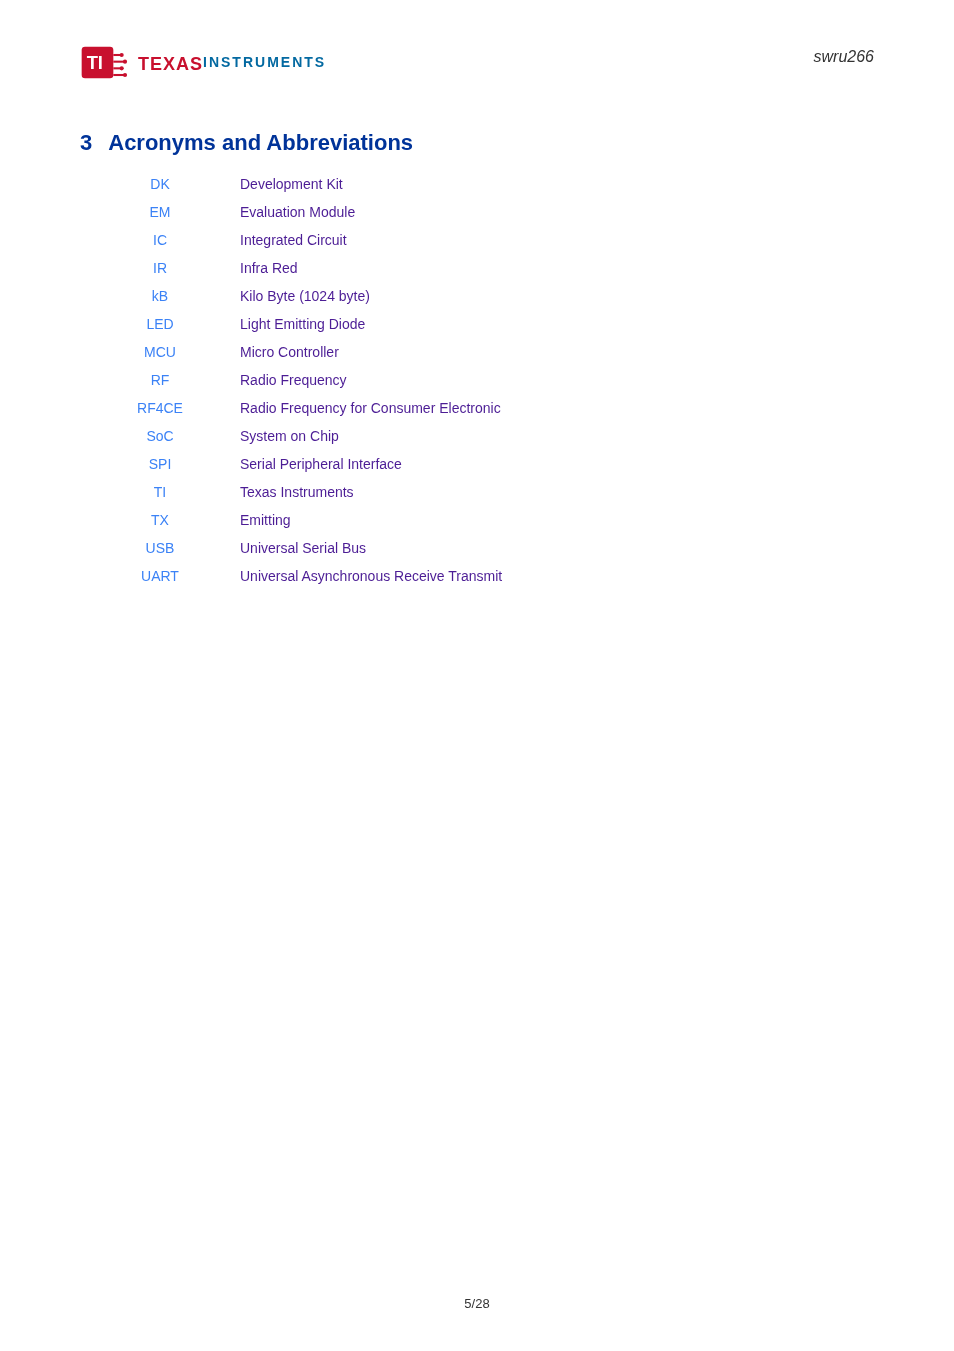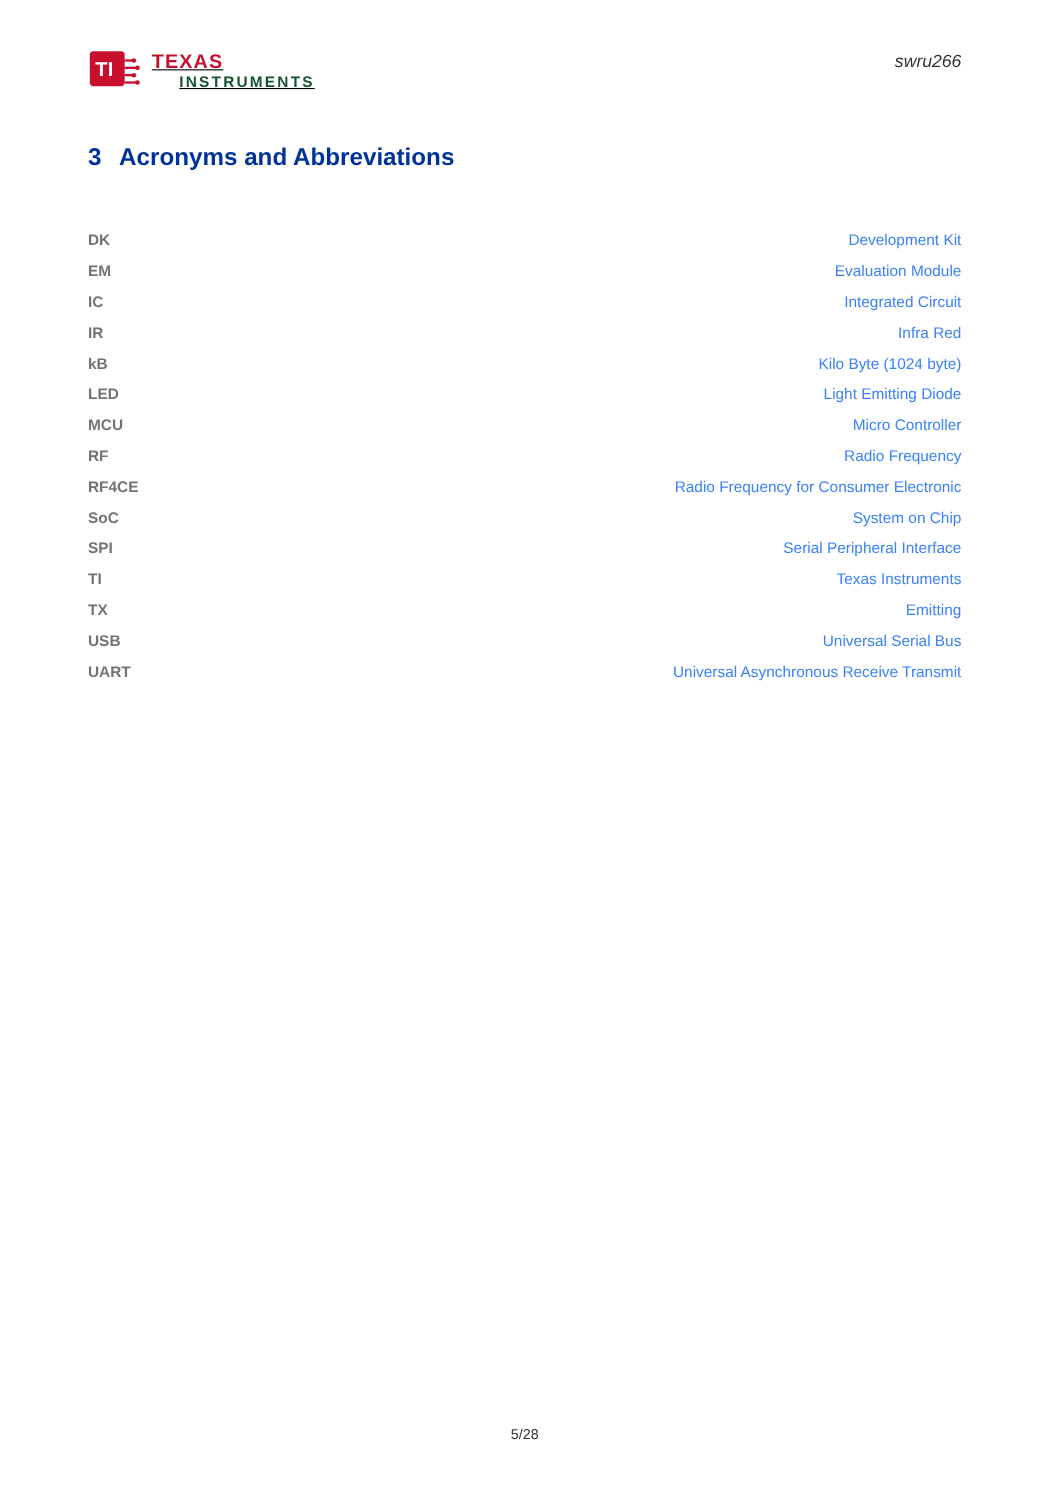--- a/index.html
+++ b/index.html
@@ -32,52 +32,49 @@
     }
 
     .logo-container {
       display: flex;
       align-items: center;
       gap: 8px;
     }
 
     .logo-text {
       display: flex;
-      flex-direction: column;
       line-height: 1.1;
-      text-decoration: underline;
     }
 
     .logo-texas {
       font-size: 18px;
       font-weight: bold;
       color: #c8102e;
       letter-spacing: 1px;
     }
 
     .logo-instruments {
       font-size: 14px;
       font-weight: bold;
-      color: #14532d;
+      color: #0369a1;
       letter-spacing: 2px;
-      margin-left: 25px;
     }
 
     .doc-id {
       font-size: 16px;
       font-style: italic;
       color: #333;
       margin-top: 8px;
     }
 
     .section-title {
       font-size: 22px;
       font-weight: bold;
       color: #003399;
-      margin-bottom: 48px;
+      margin-bottom: 14px;
       border-bottom: none;
     }
 
     .section-number {
       margin-right: 16px;
     }
 
     .acronym-table {
       width: 100%;
       border-collapse: collapse;
@@ -89,27 +86,27 @@
 
     .acronym-table td {
       padding: 6px 0;
       vertical-align: top;
       font-size: 14px;
       color: #222;
     }
 
     .acronym-table td.abbr {
       width: 160px;
-      font-weight: bold;
-      color: #737373;
+      font-weight: normal;
+      color: #3b82f6;
+      text-align: center;
     }
 
     .acronym-table td.definition {
-      color: #3b82f6;
-      text-align: right;
+      color: #4c1d95;
     }
 
     .page-footer {
       position: absolute;
       bottom: 40px;
       left: 0;
       right: 0;
       text-align: center;
       font-size: 13px;
       color: #333;

